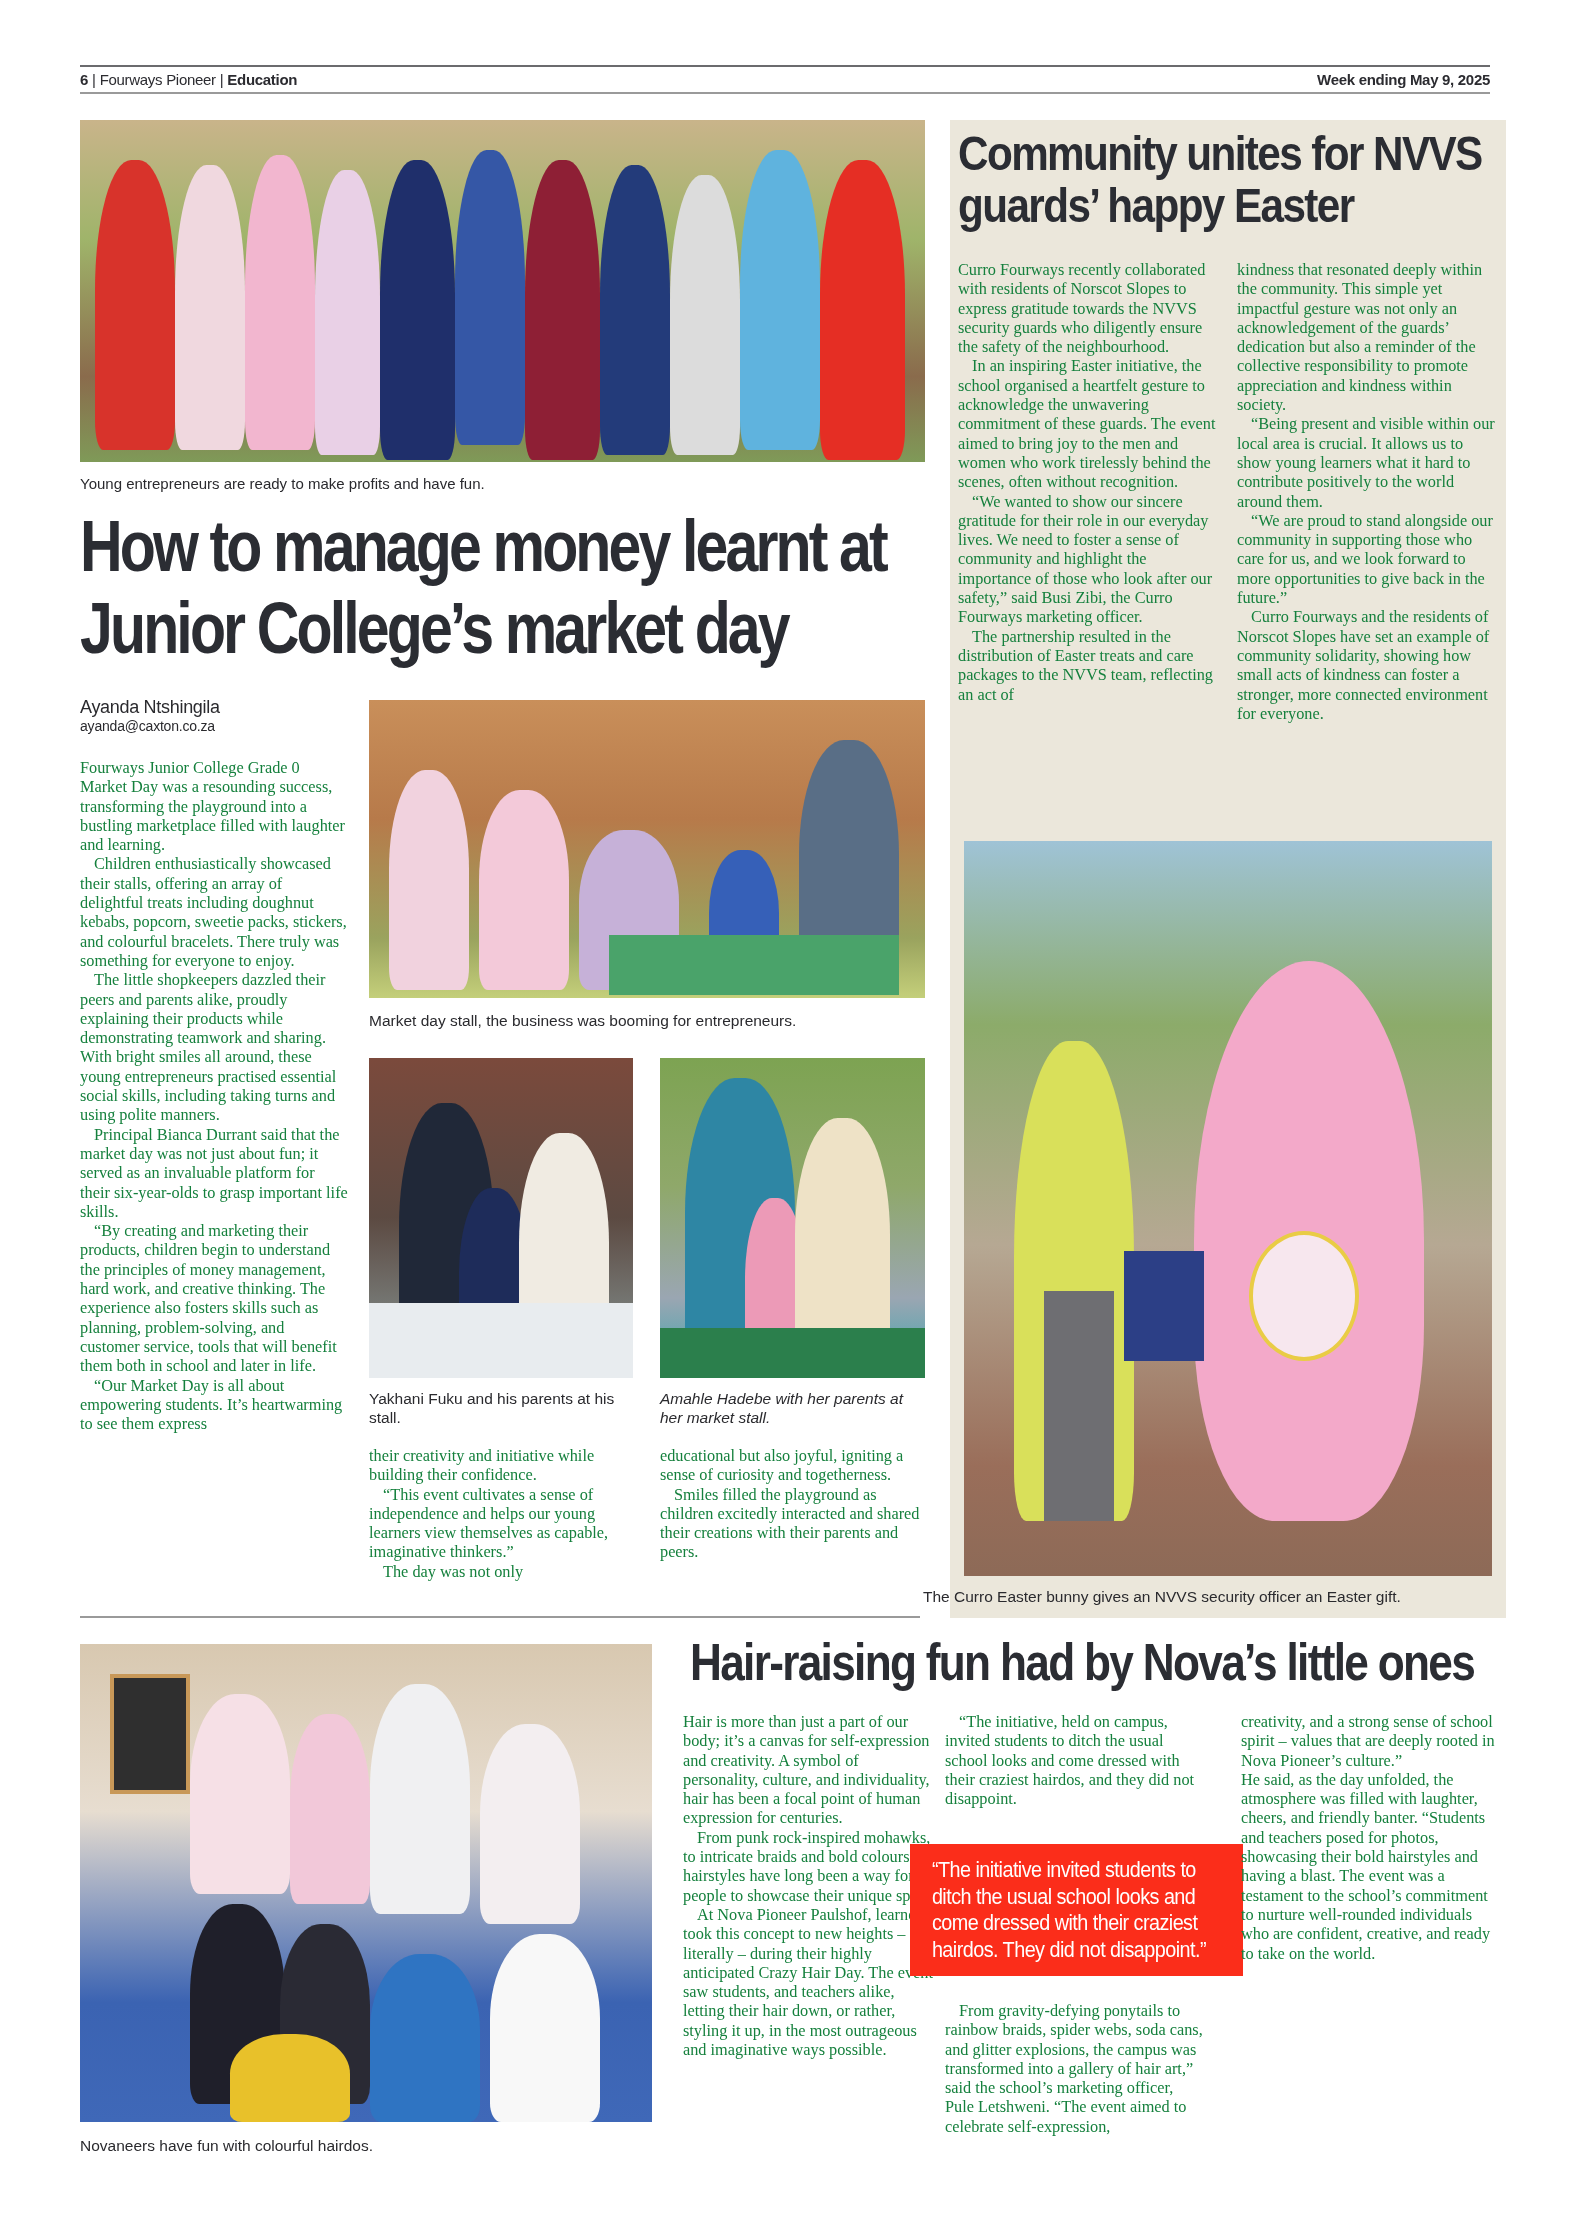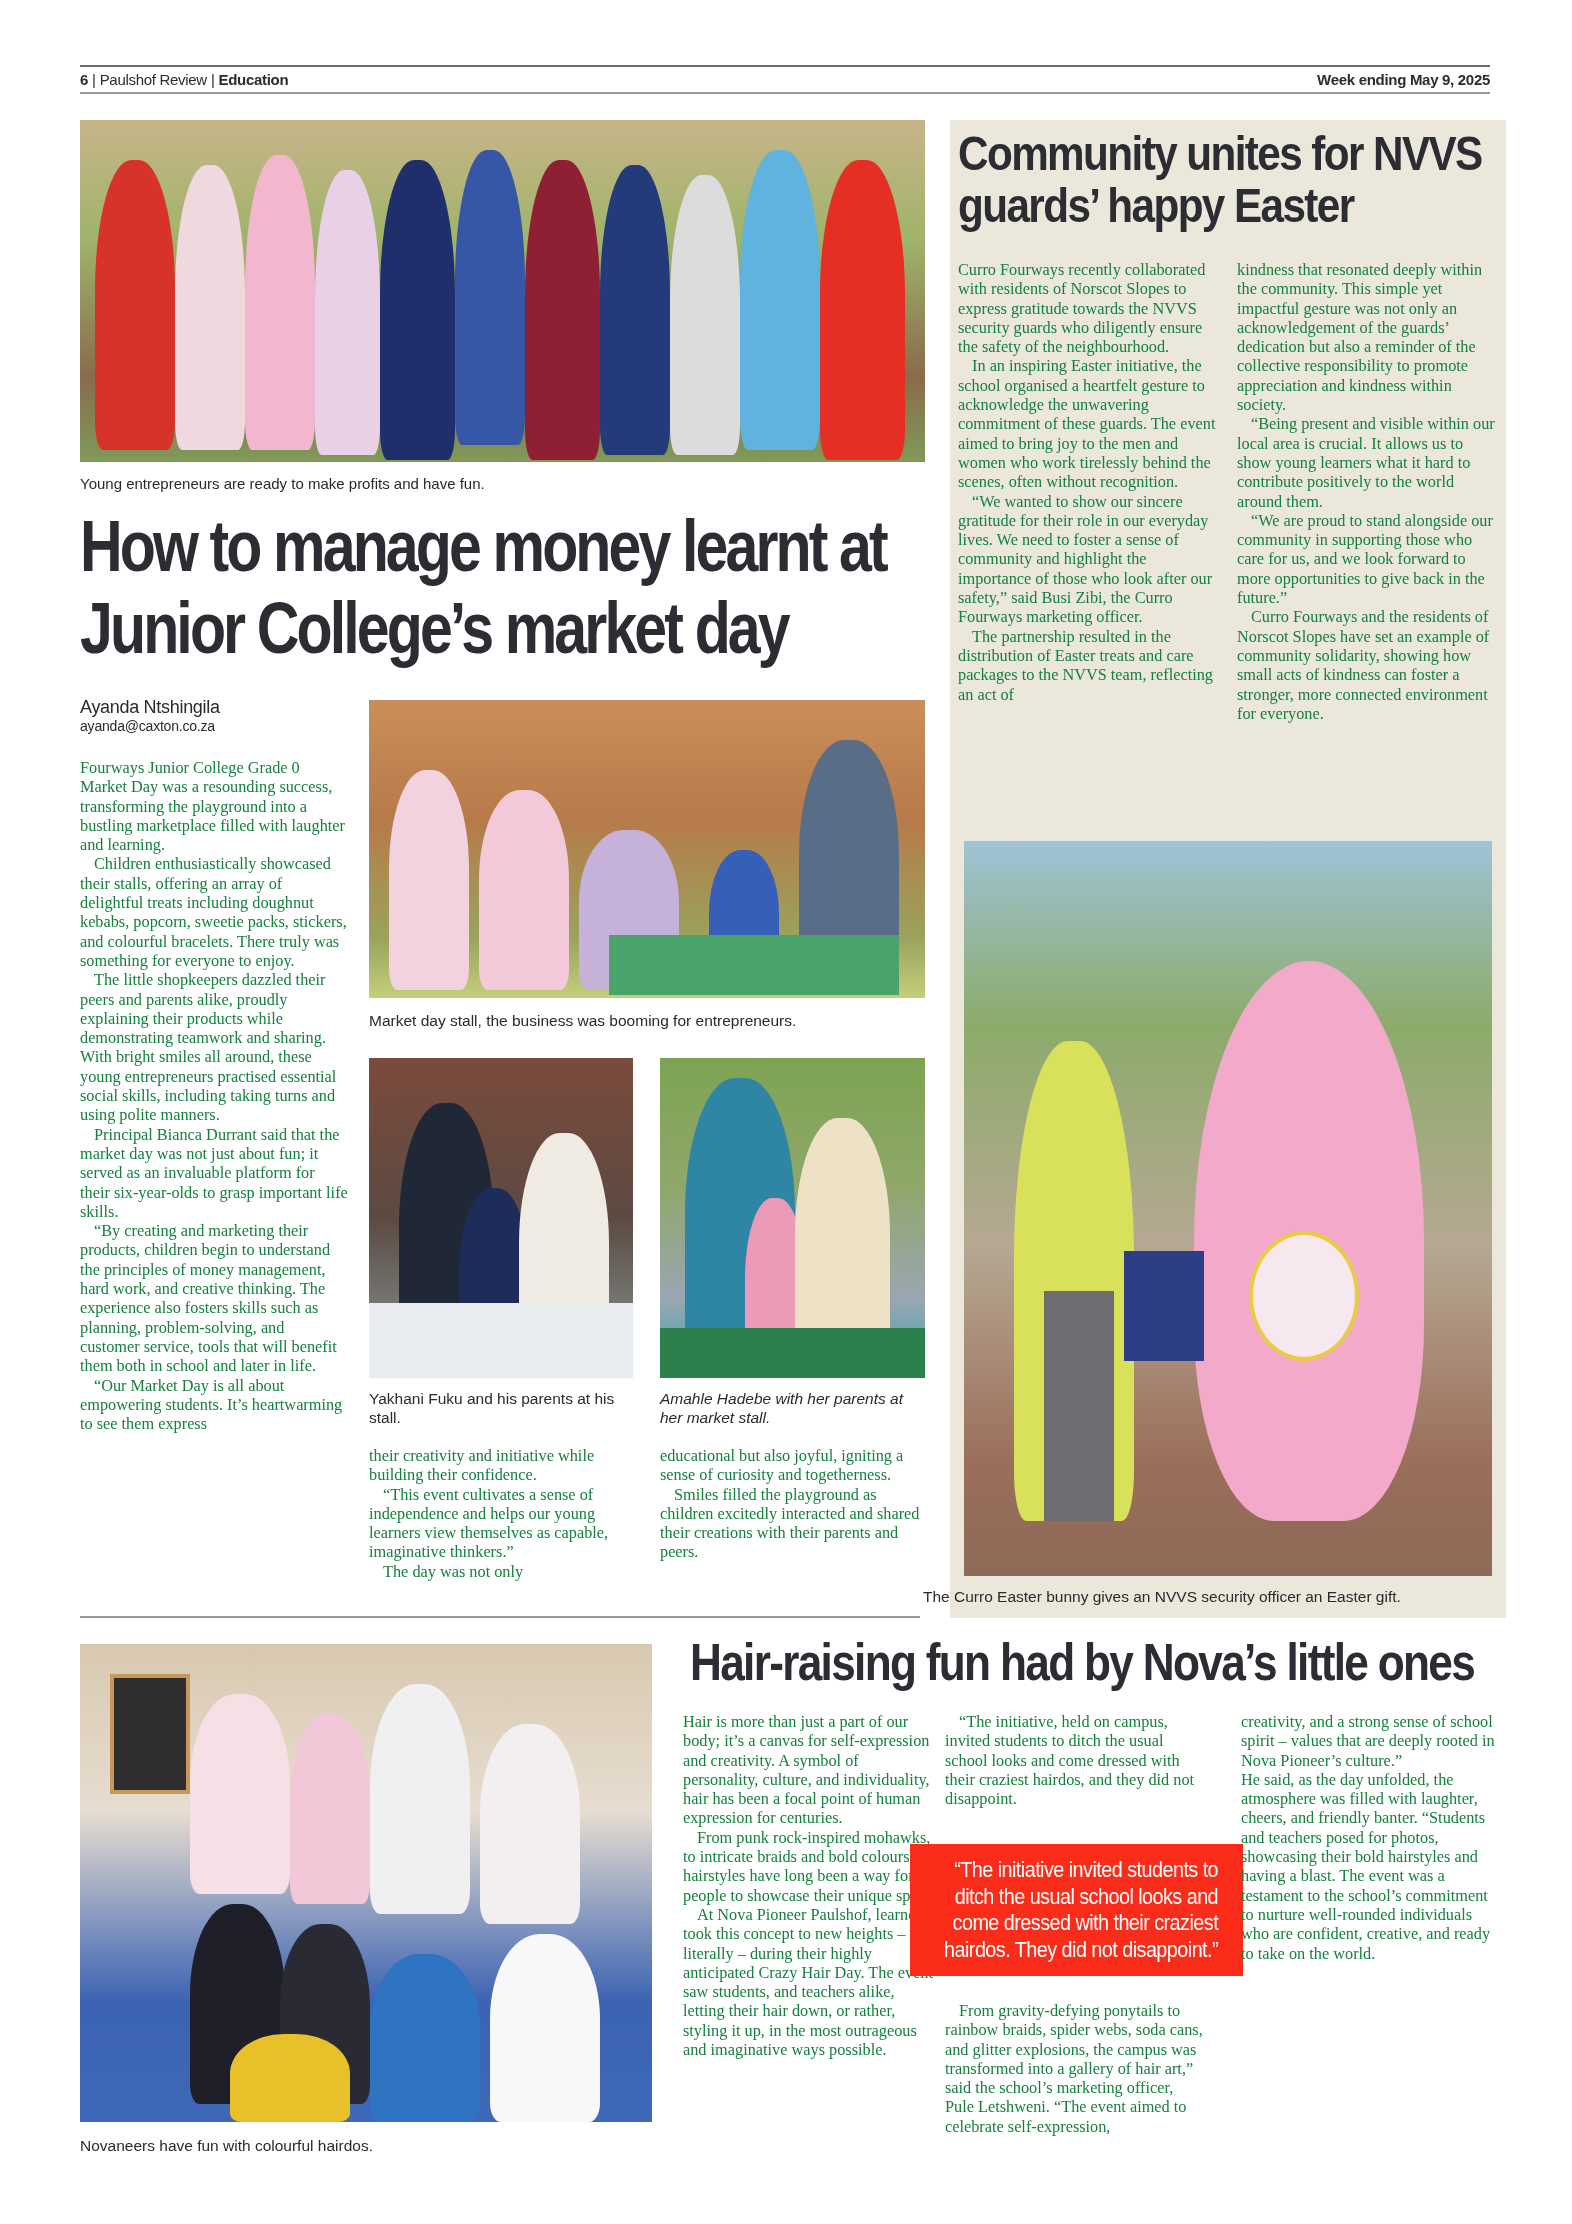--- a/index.html
+++ b/index.html
@@ -35,32 +35,32 @@
     .box { position: absolute; left: 950px; top: 120px; width: 556px; height: 1498px; background: #ebe7db; }
     .box-title { position: absolute; left: 958px; top: 128px; width: 540px; font-family: "Liberation Sans", sans-serif;
       font-size: 48px; line-height: 52px; color: #2b2d33; letter-spacing: -1.8px; transform: scaleX(0.88); transform-origin: left top; width: 620px; }
 
     .section-rule { position: absolute; left: 80px; top: 1616px; width: 840px; height: 2px; background: #9a9a9a; }
 
     .headline-hair { position: absolute; left: 690px; top: 1632px; font-family: "Liberation Sans", sans-serif;
       font-size: 52px; line-height: 60px; color: #2b2d33; letter-spacing: -2px; transform: scaleX(0.85); transform-origin: left top; white-space: nowrap; }
 
     .pullquote { position: absolute; left: 910px; top: 1844px; width: 330px; height: 132px; background: #fb2d1a;
-      color: #ffffff; font-family: "Liberation Sans", sans-serif; font-size: 22px; line-height: 26.5px; text-align: right;
+      color: #ffffff; font-family: "Liberation Sans", sans-serif; font-size: 22px; line-height: 26.5px; text-align: left;
       display: flex; align-items: center; justify-content: center; padding: 0 6px; letter-spacing: -0.6px; }
     .pullquote span { display: block; transform: scaleX(0.9); }
     .pullquote-tail { position: absolute; left: 1239px; top: 1844px; width: 4px; height: 132px; background: #fb2d1a; }
   </style>
 </head>
 <body>
 
 <div class="folio-rule" style="top:65px;height:2px;"></div>
 <div class="folio">
   <div>
-    <b>6</b><span class="sep">|</span><span>Paulshof Review</span><span class="sep">|</span><b>Education</b>
+    <b>6</b><span class="sep">|</span><span>Fourways Pioneer</span><span class="sep">|</span><b>Education</b>
   </div>
   <b>Week ending May 9, 2025</b>
 </div>
 <div class="folio-rule" style="top:92px;height:2px;background:#9a9a9a;"></div>
 
 <div class="photo" style="left:80px;top:120px;width:845px;height:342px;background:linear-gradient(180deg,#c9b48a 0%,#9fb46a 35%,#8a6b4c 75%,#7f9a58 100%);">
   <div class="fig" style="left:15px;top:40px;width:80px;height:290px;background:#d8332b;"></div>
   <div class="fig" style="left:95px;top:45px;width:70px;height:285px;background:#f0d8df;"></div>
   <div class="fig" style="left:165px;top:35px;width:70px;height:295px;background:#f2b6cf;"></div>
   <div class="fig" style="left:235px;top:50px;width:65px;height:285px;background:#e9d0e6;"></div>

